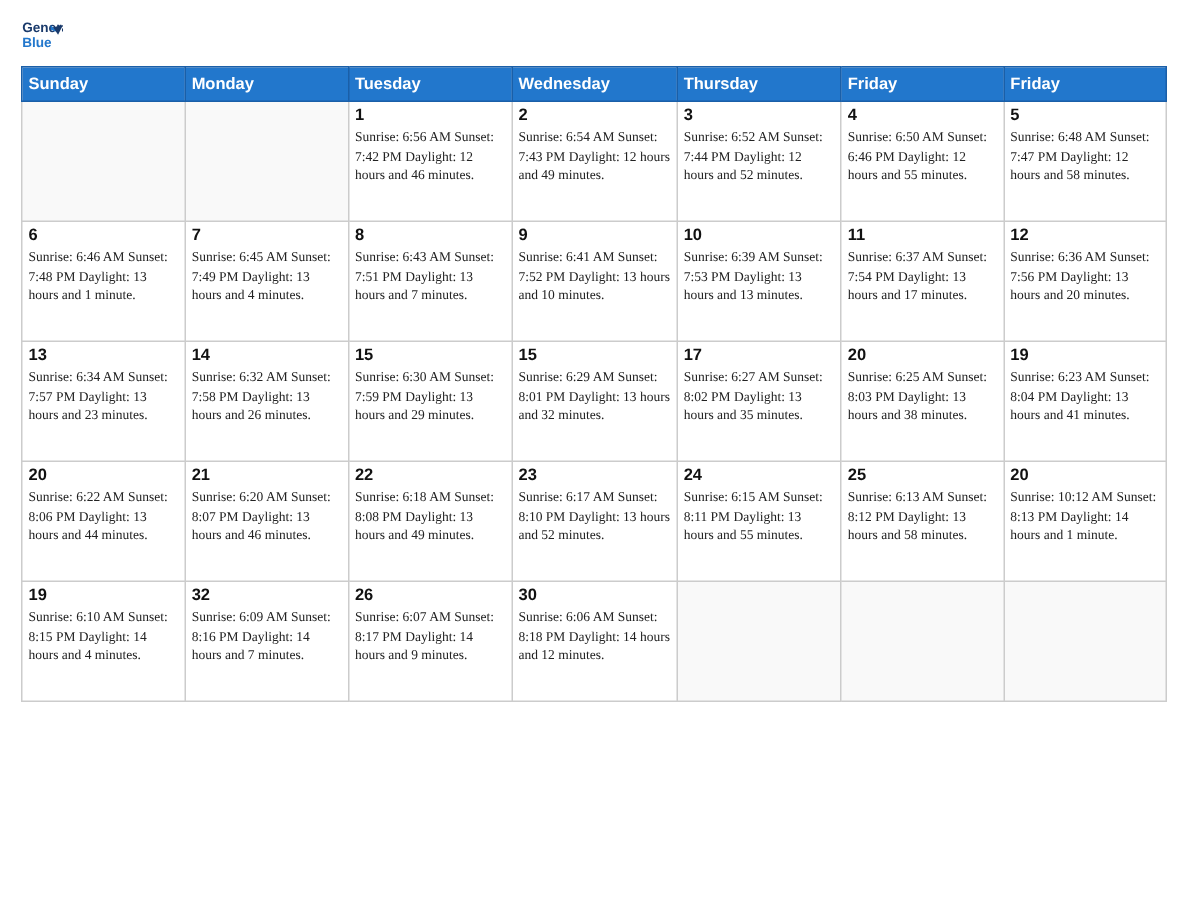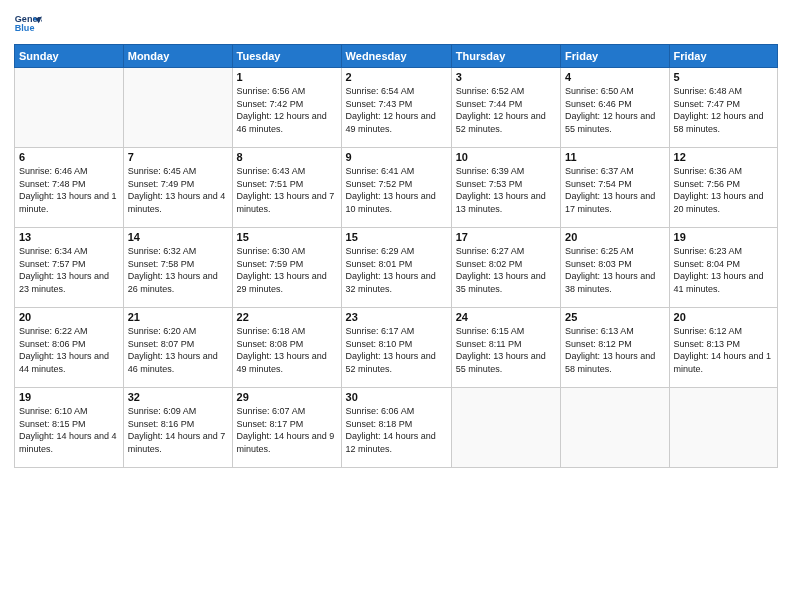--- a/index.html
+++ b/index.html
@@ -72,20 +72,21 @@
       font-weight: bold;
       font-size: 11px;
       color: #111;
       display: block;
       margin-bottom: 2px;
     }
     .day-info {
       color: #222;
       font-size: 9px;
       line-height: 1.4;
+      font-family: Liberation Serif, serif;
     }
   </style>
 </head>
 <body>
 
 <div class="page">
   <div class="header">
     <div class="logo">
       <svg class="logo-icon" viewBox="0 0 34 34" xmlns="http://www.w3.org/2000/svg">
         <text x="1" y="14" font-family="Arial" font-weight="bold" font-size="11" fill="#1a3a6b">General</text>
@@ -271,40 +272,40 @@
 Daylight: 13 hours and 55 minutes.</div>
           </td>
           <td>
             <span class="day-number">25</span>
             <div class="day-info">Sunrise: 6:13 AM
 Sunset: 8:12 PM
 Daylight: 13 hours and 58 minutes.</div>
           </td>
           <td>
             <span class="day-number">20</span>
-            <div class="day-info">Sunrise: 6:12 AM
+            <div class="day-info">Sunrise: 10:12 AM
 Sunset: 8:13 PM
 Daylight: 14 hours and 1 minute.</div>
           </td>
         </tr>
         <tr>
           <td>
             <span class="day-number">19</span>
             <div class="day-info">Sunrise: 6:10 AM
 Sunset: 8:15 PM
 Daylight: 14 hours and 4 minutes.</div>
           </td>
           <td>
             <span class="day-number">32</span>
             <div class="day-info">Sunrise: 6:09 AM
 Sunset: 8:16 PM
 Daylight: 14 hours and 7 minutes.</div>
           </td>
           <td>
-            <span class="day-number">29</span>
+            <span class="day-number">26</span>
             <div class="day-info">Sunrise: 6:07 AM
 Sunset: 8:17 PM
 Daylight: 14 hours and 9 minutes.</div>
           </td>
           <td>
             <span class="day-number">30</span>
             <div class="day-info">Sunrise: 6:06 AM
 Sunset: 8:18 PM
 Daylight: 14 hours and 12 minutes.</div>
           </td>

